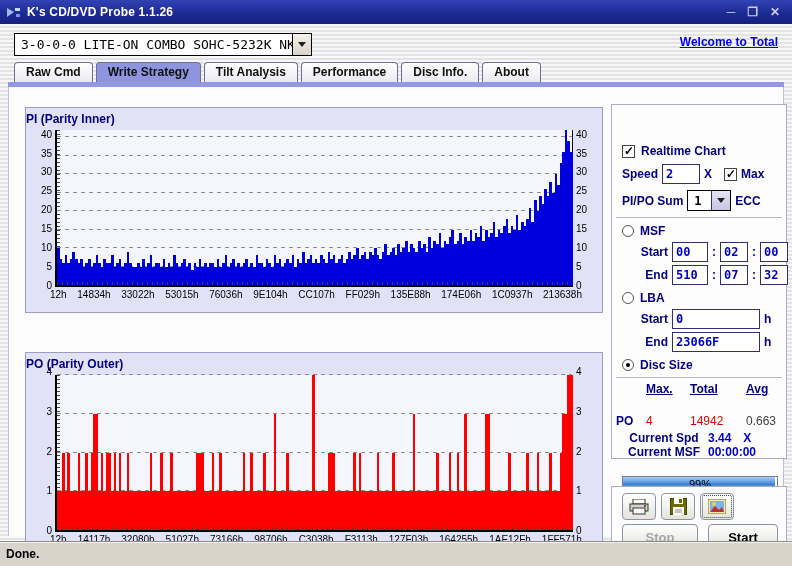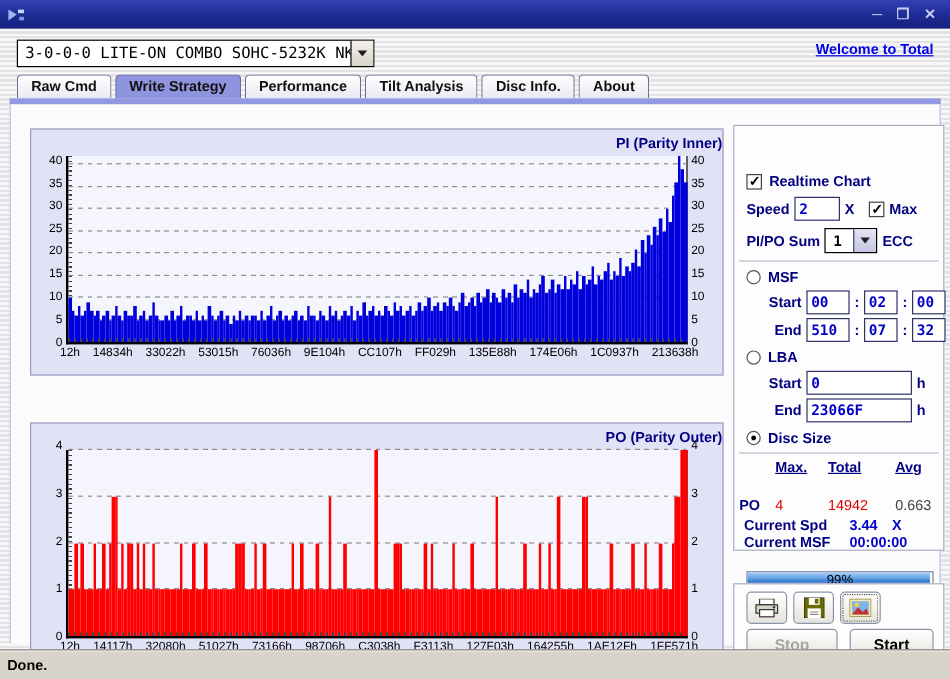--- a/index.html
+++ b/index.html
@@ -41,21 +41,21 @@
   .tab.active { background:#8F94DE; }
   .tabstrip { position:absolute; left:8px; top:58px; width:776px; height:5px; background:#9298E2; }
 
   
   .content { position:absolute; left:8px; top:63px; width:776px; height:449px; background:#FCFCFC;
     border-left:1px solid #B9BCEA; border-right:1px solid #B9BCEA; }
 
   
   .chart-panel { position:absolute; left:16px; width:578px; height:206px;
     background:#E2E2F7; border:1px solid #9C9CC0; }
-  .chart-title { text-align:right; color:#000080; font-weight:bold; font-size:12px; padding-top:4px; height:20px; }
+  .chart-title { text-align:left; color:#000080; font-weight:bold; font-size:12px; padding-top:4px; height:20px; }
   .chart-body { display:flex; padding:0 3px; }
   .ylab { position:relative; width:26px; height:159px; font-size:10px; color:#000; }
   .ylab span { position:absolute; width:100%; }
   .ylab-left span { text-align:right; padding-right:3px; }
   .ylab-right span { text-align:left; padding-left:3px; }
   .plot { position:relative; flex:1; height:157px; margin-top:2px; background:#F5F5FD;
     border-left:2px solid #000; border-bottom:2px solid #000; border-right:1px solid #000; }
   .plot::before { content:''; position:absolute; left:0; top:0; bottom:0; width:3px;
     background:repeating-linear-gradient(180deg,#444 0 1px,transparent 1px 4px); }
   .plot::after { content:''; position:absolute; left:0; right:0; bottom:0; height:3px;
@@ -88,21 +88,21 @@
 
   .fieldrow { position:absolute; display:flex; align-items:center; gap:4px; }
   .fieldrow .rlbl { text-align:right; }
 
   
   .stats-head { position:absolute; display:grid; grid-template-columns:30px 44px 56px 44px; width:168px; left:4px; }
   .stats-head span { color:#000080; font-weight:bold; font-size:12px; text-decoration:underline; }
   .stats-row { position:absolute; display:grid; grid-template-columns:30px 44px 56px 44px; width:168px; left:4px; font-size:12px; }
   .stats-row .rowname { color:#000080; font-weight:bold; }
   .cur-row { position:absolute; left:8px; display:flex; }
-  .cur-row .lbl { width:88px; }
+  .cur-row .lbl { width:88px;text-align:center; }
   .cur-row .cv { color:#0000C8; font-weight:bold; font-size:12px; }
 
   .progress { position:absolute; left:10px; width:156px; height:15px; border:1px solid #7C7C94; background:#FFF; }
   .progress-fill { height:100%; background:linear-gradient(180deg,#A9CFF5 0%,#5E9EE4 40%,#3B7DD1 55%,#8FC0F0 100%); }
   .progress-label { position:absolute; left:0; right:0; top:0; text-align:center; font-size:11px; color:#000; line-height:14px; }
 
   
   .iconbtn { position:absolute; width:34px; height:27px; border:1px solid #8A94A8; border-radius:4px;
     background:linear-gradient(180deg,#FFFFFF,#E4E4DC); display:flex; align-items:center; justify-content:center; }
   .iconbtn.focus { outline:1px dotted #444; outline-offset:-3px; }
@@ -121,20 +121,21 @@
 
 <div class="win">
 
   <div class="titlebar">
     <svg class="app-icon" viewBox="0 0 15 13">
       <rect x="0" y="0" width="15" height="13" fill="none"></rect>
       <path d="M1 2 L8 6 L1 11 Z" fill="#9FB6F2"></path>
       <rect x="9" y="2" width="5" height="3" fill="#C9D4F8"></rect>
       <rect x="10" y="8" width="4" height="3" fill="#7E96E0"></rect>
     </svg>
+    <span class="title-text">K's CD/DVD Probe 1.1.26</span>
     <div class="win-btns">
       <span>─</span>
       <span>❒</span>
       <span>✕</span>
     </div>
   </div>
 
   <div class="bodyarea">
 
     <div class="combo drive-combo">
@@ -144,22 +145,22 @@
         </span>
     </div>
 
     <div class="welcome">
       <a href="#">Welcome to Total</a>
     </div>
 
     <div class="tabs">
       <div class="tab">Raw Cmd</div>
       <div class="tab active">Write Strategy</div>
+      <div class="tab">Tilt Analysis</div>
       <div class="tab">Performance</div>
-      <div class="tab">Tilt Analysis</div>
       <div class="tab">Disc Info.</div>
       <div class="tab">About</div>
     </div>
     <div class="tabstrip"></div>
 
     <div class="content">
 
       <div class="chart-panel" style="top:20px;">
         <div class="chart-title">PI (Parity Inner)</div>
         <div class="chart-body">

